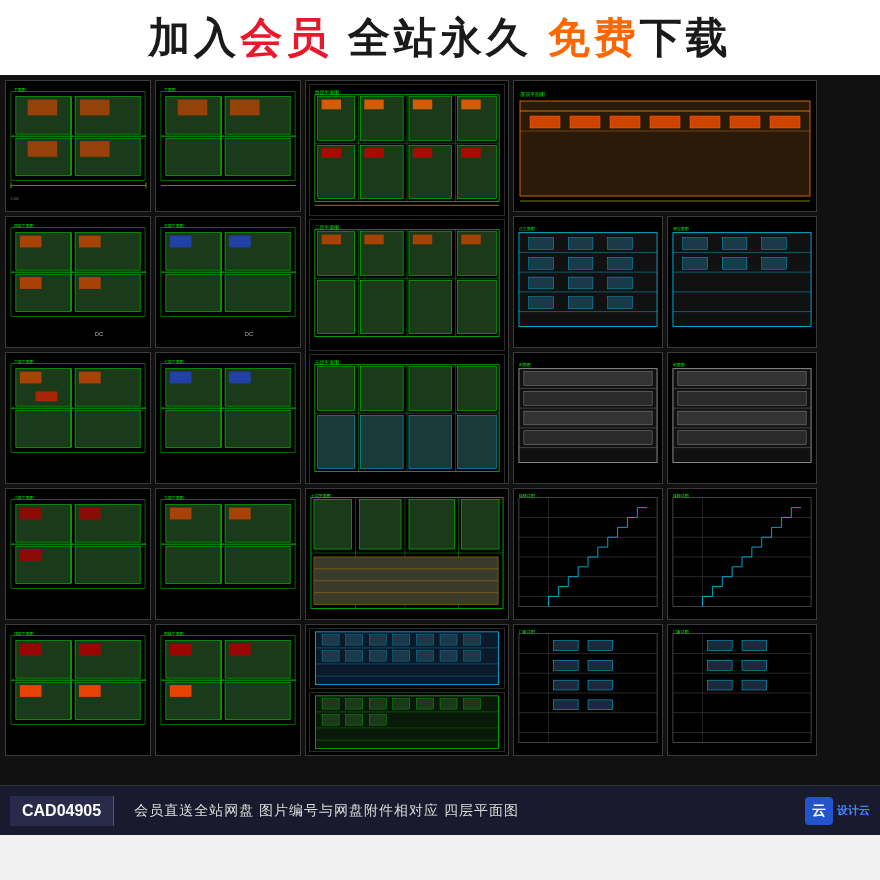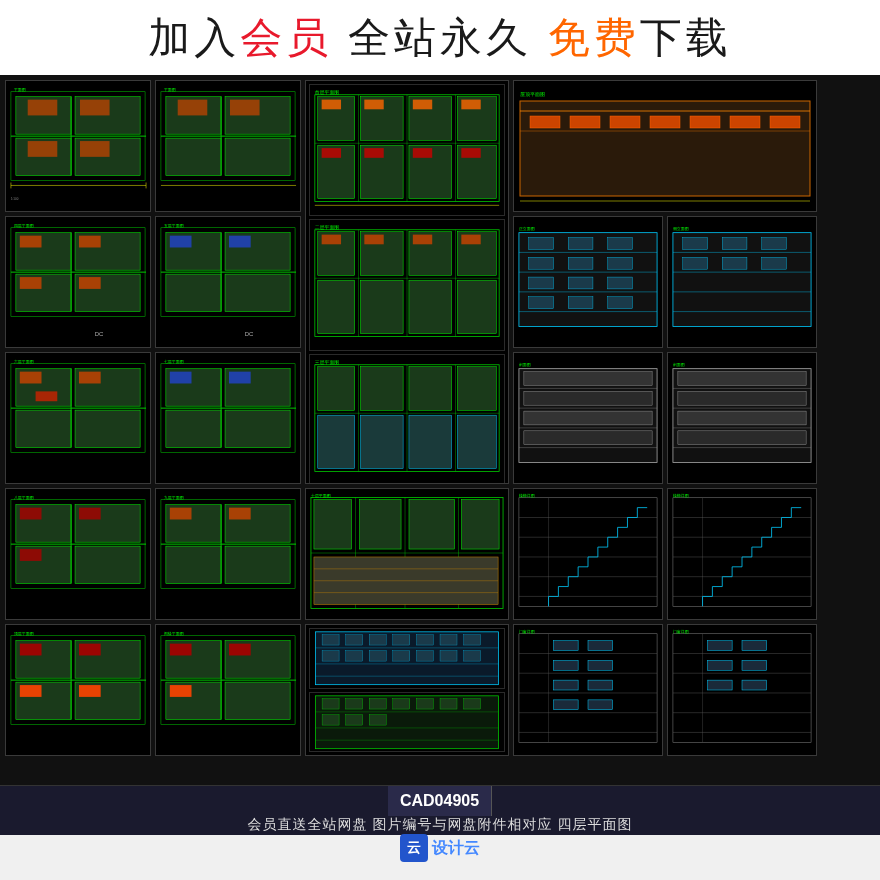--- a/index.html
+++ b/index.html
@@ -15,21 +15,21 @@
     #header {
       width: 880px;
       height: 75px;
       background: #ffffff;
       display: flex;
       align-items: center;
       justify-content: center;
     }
     #header .title-text {
       font-size: 42px;
-      font-weight: normal;
+      font-weight: bold;
       color: #1a1a1a;
       letter-spacing: 4px;
     }
     #header .highlight-red {
       color: #e8192c;
     }
     #header .highlight-orange {
       color: #ff6600;
     }
 
@@ -44,21 +44,20 @@
 
     
     #footer {
       width: 880px;
       height: 50px;
       background: #1a1a2e;
       border-top: 1px solid #333;
       display: flex;
       align-items: center;
       padding: 0 10px;
-      flex-direction: column;
     }
 
     .footer-code {
       background: #2a2a4a;
       color: #ffffff;
       font-size: 16px;
       font-weight: bold;
       padding: 6px 12px;
       border-right: 1px solid #555;
       min-width: 90px;
@@ -87,21 +86,21 @@
       display: flex;
       align-items: center;
       justify-content: center;
       color: white;
       font-size: 14px;
       font-weight: bold;
     }
 
     .footer-logo-text {
       color: #4488ff;
-      font-size: 16px;
+      font-size: 11px;
       font-weight: bold;
     }
 
     
     .bp-svg {
       width: 100%;
       height: 100%;
     }
 
     

